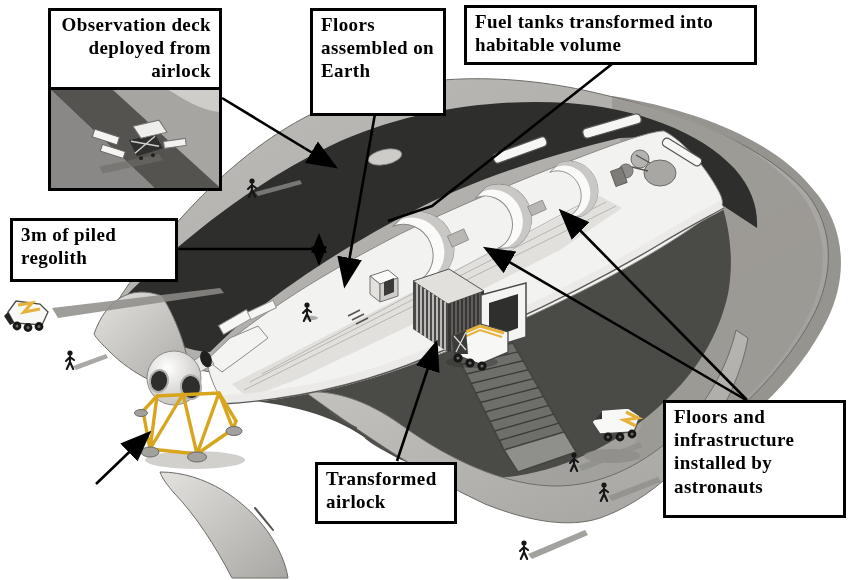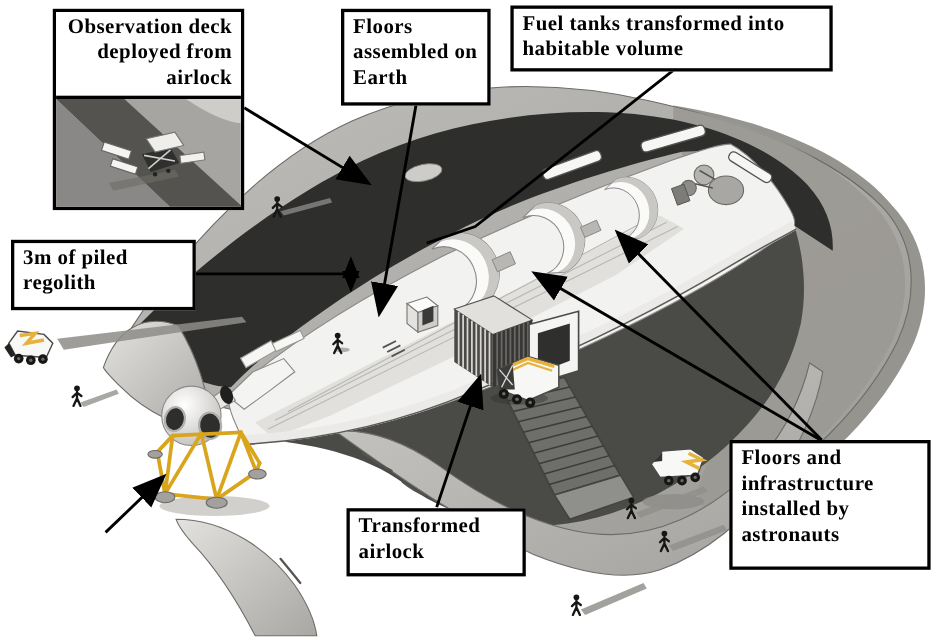--- a/index.html
+++ b/index.html
@@ -292,34 +292,34 @@
       <polygon points="4,-14 30,-20 38,-8 12,-2" fill="#eeeeec" stroke="#777573" stroke-width="1"></polygon>
       <g transform="rotate(-8)">
         <rect x="34" y="6" width="22" height="7" fill="#f1f1ef" stroke="#777573" stroke-width="1"></rect>
       </g>
       <circle cx="12" cy="18" r="2" fill="#222220"></circle>
       <circle cx="24" cy="15" r="2" fill="#222220"></circle>
     </g>
   </svg>
 </div>
 
-<div class="callout" style="left:310px;top:8px;width:136px;height:88px;">
+<div class="callout" style="left:310px;top:8px;width:136px;height:108px;">
   <span>Floors assembled on Earth</span>
 </div>
 
 <div class="callout" style="left:464px;top:5px;width:293px;height:60px;">
   <span>Fuel tanks transformed into habitable volume</span>
 </div>
 
 <div class="callout" style="left:10px;top:218px;width:168px;height:64px;">
   <span>3m of piled regolith</span>
 </div>
 
 
-<div class="callout" style="left:315px;top:462px;width:163px;height:62px;">
+<div class="callout" style="left:315px;top:462px;width:142px;height:62px;">
   <span>Transformed airlock</span>
 </div>
 
 <div class="callout" style="left:663px;top:400px;width:183px;height:118px;font-family:Liberation Serif, serif;">
   <span>Floors and infrastructure installed by astronauts</span>
 </div>
 
 </div>
 
 </body></html>

